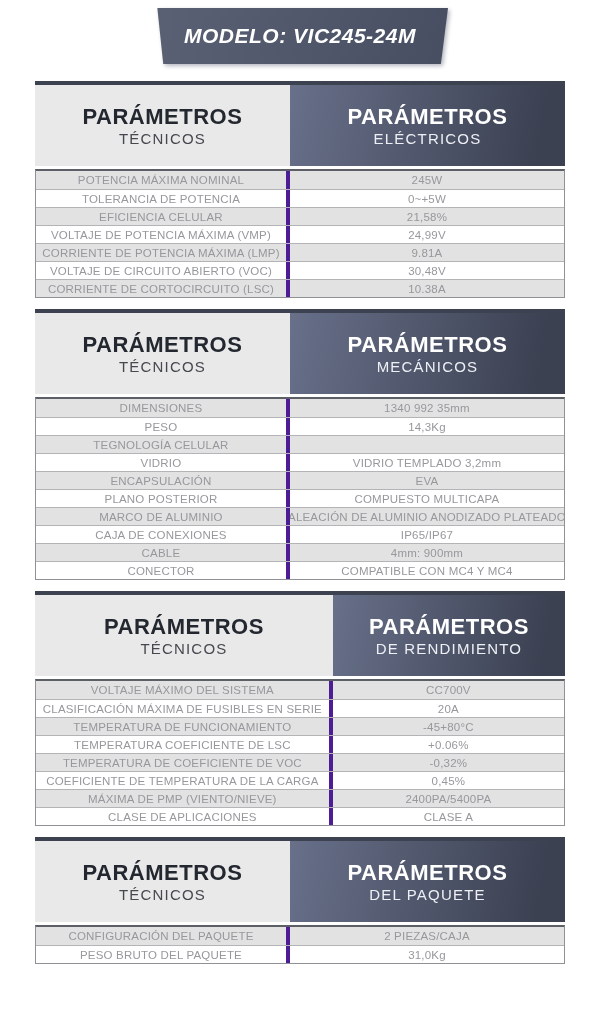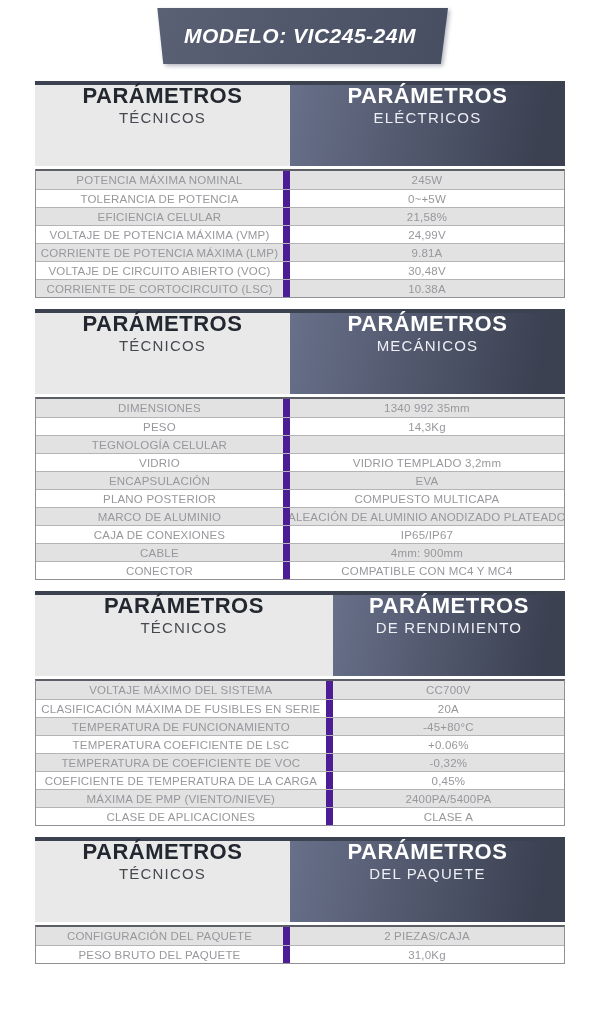--- a/index.html
+++ b/index.html
@@ -23,21 +23,21 @@
   }
   #tables { }
   .spec { width: 530px; margin: 11px auto 0; }
   .spec.first { margin-top: 17px; }
   .spec-header {
     display: flex; height: 85px;
     border-top: 4px solid #3d4250;
   }
   .hcell {
     display: flex; flex-direction: column;
-    align-items: center; gap: 3px;
+    align-items: center; justify-content: center; gap: 3px;
   }
   .hcell.left { width: var(--split, 48.1%); background: #e9e9e9; }
   .hcell.right { flex: 1; background: linear-gradient(100deg, #68708a 0%, #3b4151 90%); }
   .htitle { font-size: 22px; font-weight: bold; letter-spacing: .5px; color: #23272f; line-height: 1; }
   .hcell.right .htitle { color: #ffffff; }
   .hsub { font-size: 15px; color: #45484f; letter-spacing: 1.2px; line-height: 1; }
   .hcell.right .hsub { color: #eef0f5; }
   .spec-rows {
     margin-top: 3px;
     border: 1px solid #909196;
@@ -45,21 +45,21 @@
   }
   .row { display: flex; height: 18px; }
   .row:nth-child(odd) { background: #e2e2e3; }
   .row:nth-child(even) { background: #ffffff; }
   .row + .row { border-top: 1px solid #b4b4b6; text-align: right; }
   .cell {
     display: flex; align-items: center; justify-content: center;
     font-size: 11.5px; color: #97989c; letter-spacing: .2px;
     white-space: nowrap; overflow: hidden; padding: 0 4px;
   }
-  .cell.label { width: var(--split, 48.1%); border-right: 7px solid #4c1d95; }
+  .cell.label { width: var(--split, 48.1%); border-right: 4px solid #4c1d95; }
   .cell.value { flex: 1; }
 </style>
 </head>
 <body>
 
 <div class="banner-wrap">
   <div class="banner">
     <span>MODELO: VIC245-24M</span>
   </div>
 </div>

